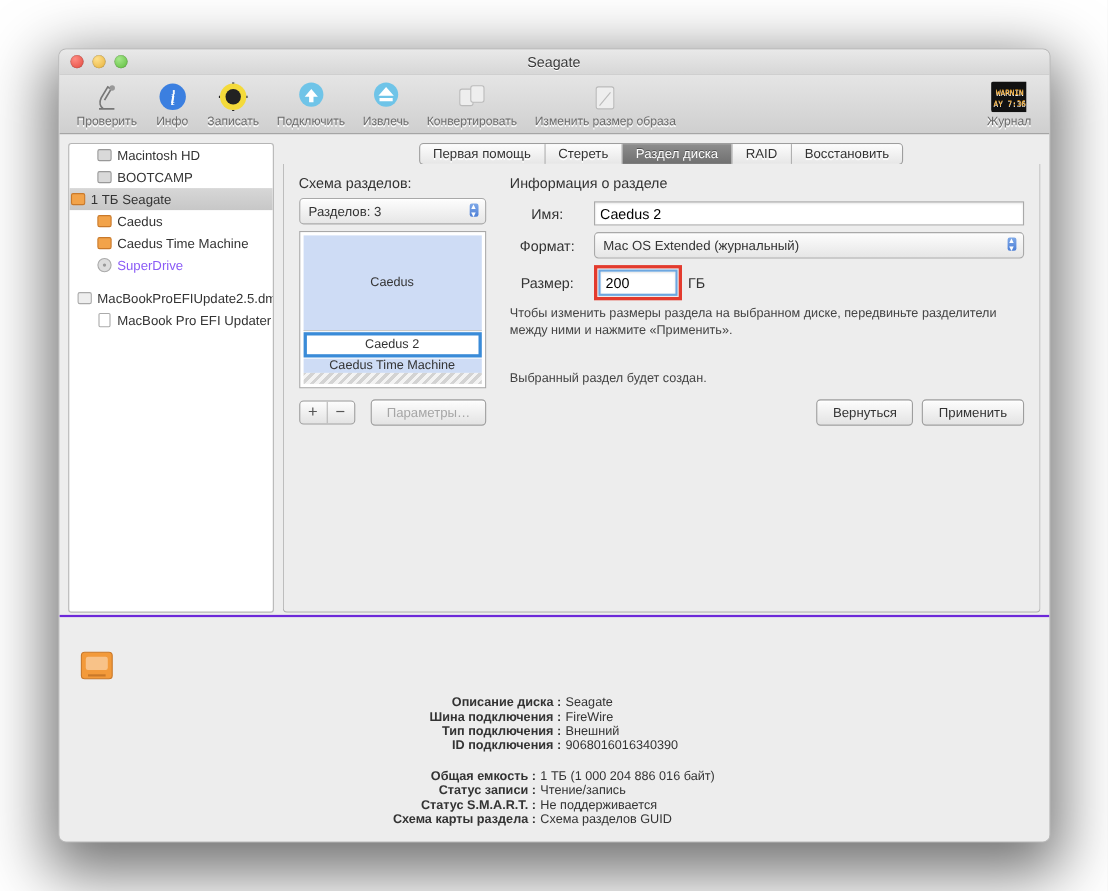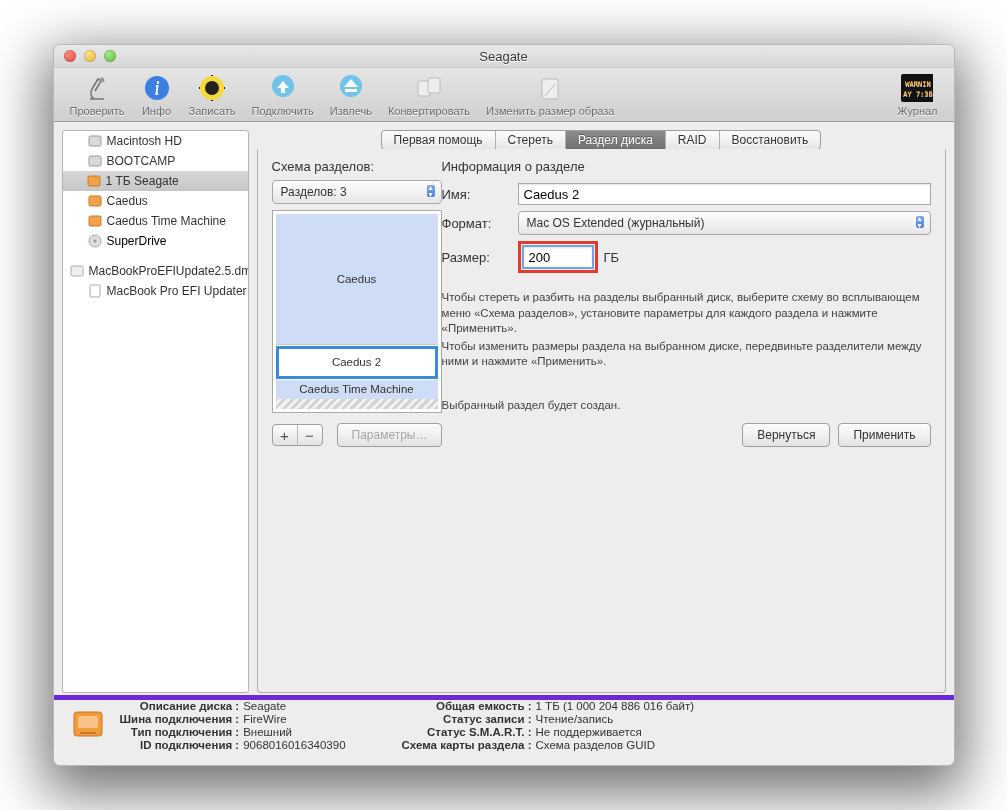--- a/index.html
+++ b/index.html
@@ -43,37 +43,37 @@
 
   .body{flex:1;display:flex;flex-direction:column;min-height:0;}
   .main{flex:1;display:flex;min-height:0;padding:8px 8px 2px 8px;gap:8px;}
 
   .sidebar{
     width:185px;background:#fff;border:1px solid #b5b5b5;border-radius:3px;
     font-size:12px;overflow:hidden;
   }
   .sidebar-row{display:flex;align-items:center;height:20px;gap:4px;white-space:nowrap;overflow:hidden;text-overflow:ellipsis;}
   .sidebar-row.selected{background:linear-gradient(#d7d7d7,#c7c7c7);}
-  .sidebar-row.dim{color:#000000;}
+  .sidebar-row.dim{color:#8b5cf6;}
   .sidebar-row .ico{width:16px;height:16px;flex:none;display:flex;align-items:center;justify-content:center;}
 
   .content{
     flex:1;display:flex;flex-direction:column;min-width:0;
   }
   .tabs{display:flex;justify-content:center;}
   .tabrow{display:flex;border:1px solid #9e9e9e;border-radius:4px;overflow:hidden;background:linear-gradient(#fdfdfd,#e6e6e6);}
   .tab{font-size:12px;padding:2px 12px;border-right:1px solid #b0b0b0;color:#333;text-shadow:0 1px 0 #fff;cursor:default;}
   .tab:last-child{border-right:none;}
   .tab.active{background:linear-gradient(#8d8d8d,#707070);color:#fff;text-shadow:0 -1px 0 rgba(0,0,0,0.4);}
 
   .panel{
     flex:1;border:1px solid #b0b0b0;border-top:none;border-radius:0 0 4px 4px;
     background:#ededed;margin-top:-1px;padding:10px 14px 8px 14px;display:flex;flex-direction:column;min-height:0;
   }
-  .panel-top{display:flex;min-height:0;}
+  .panel-top{display:flex;gap:22px;min-height:0;}
   .col-left{width:170px;display:flex;flex-direction:column;}
   .col-right{flex:1;display:flex;flex-direction:column;}
   h4{margin:0 0 6px 0;font-size:13px;font-weight:normal;}
 
   .popup{
     height:22px;border:1px solid #a9a9a9;border-radius:4px;
     background:linear-gradient(#fdfdfd,#e6e6e6);
     font-size:12px;display:flex;align-items:center;padding:0 24px 0 8px;position:relative;
     box-shadow:0 1px 0 #fff inset;
   }
@@ -86,38 +86,38 @@
     display:flex;flex-direction:column;padding:3px;
   }
   .part{border-bottom:1px solid #c8c8c8;display:flex;align-items:center;justify-content:center;font-size:11.5px;}
   .p1{flex:4;background:#cedcf5;}
   .p2{flex:0.8;background:#fff;border:3px solid #3a8bd8;margin:1px 0;}
   .p3{flex:0.6;background:#cedcf5;border-bottom:none;}
   
   .part-map .hatch{height:10px;background:repeating-linear-gradient(-45deg,#d3d3d3 0 3px,#f3f3f3 3px 6px);}
 
   .field-row{display:flex;align-items:center;margin:3px 0;font-size:13px;}
-  .field-row label{width:68px;text-align:left;margin-right:8px;}
+  .field-row label{width:68px;text-align:center;margin-right:8px;}
   .textfield{height:20px;border:1px solid #a9a9a9;background:#fff;padding:0 5px;font-size:13px;box-shadow:inset 0 1px 2px rgba(0,0,0,0.12);}
   .size-box{display:inline-flex;border:3px solid #e33b2e;padding:1px;}
   .size-box .textfield{width:58px;border:2px solid #6ea7df;}
 
   .info-text{font-size:11.5px;color:#444;line-height:1.35;margin-top:14px;}
   
   .panel-bottom{display:flex;align-items:center;margin-top:10px;}
   .seg{display:flex;border:1px solid #9e9e9e;border-radius:4px;overflow:hidden;background:linear-gradient(#fdfdfd,#e3e3e3);}
   .segbtn{width:24px;height:20px;display:flex;align-items:center;justify-content:center;font-size:15px;color:#555;border-right:1px solid #b7b7b7;}
   .segbtn:last-child{border-right:none;}
   .btn{height:22px;border:1px solid #9e9e9e;border-radius:4px;background:linear-gradient(#fdfdfd,#e3e3e3);
     font-size:12px;padding:0 14px;display:flex;align-items:center;box-shadow:0 1px 0 #fff inset;cursor:default;}
   .btn.dim{color:#a6a6a6;}
 
   .footer{
-    border-top:5px solid #6d28d9;padding:0 14px 14px 14px;
-    display:flex;gap:8px;font-size:11.5px;color:#333;
+    border-top:2px solid #6d28d9;padding:20px 14px 14px 14px;
+    display:flex;gap:8px;font-size:11.5px;color:#333;flex-direction:column;
   }
   .footer .ico-big{width:40px;height:40px;margin-top:4px;margin-right:4px;}
   .footer dl{margin:0;display:grid;grid-template-columns:auto auto;column-gap:4px;row-gap:1px;}
   .footer dt{text-align:right;font-weight:bold;}
   .footer dt:after{content:" :";}
   .footer dd{margin:0;}
 
   
   svg{display:block;}
 </style>
@@ -228,21 +228,21 @@
             <span>Macintosh HD</span>
           </div>
           <div class="sidebar-row" style="padding-left: 24px;">
             <span class="ico">
               <svg width="16" height="16">
                 <rect x="2" y="3" width="12" height="10" rx="1.5" fill="#d9d9d9" stroke="#999"></rect>
               </svg>
             </span>
             <span>BOOTCAMP</span>
           </div>
-          <div class="sidebar-row selected" style="padding-left: 23px;">
+          <div class="sidebar-row selected" style="padding-left: 0;">
             <span class="ico">
               <svg width="16" height="16">
                 <rect x="2" y="3" width="12" height="10" rx="1.5" fill="#f2a34a" stroke="#c9792a"></rect>
               </svg>
             </span>
             <span>1 ТБ Seagate</span>
           </div>
           <div class="sidebar-row" style="padding-left: 24px;">
             <span class="ico">
               <svg width="16" height="16">
@@ -337,21 +337,20 @@
               </div>
 
               <div class="field-row">
                 <label>Размер:</label>
                 <span class="size-box">
                   <input class="textfield" value="200" style="">
                 </span>
                 <span style="margin-left:6px">ГБ</span>
               </div>
 
-              <div class="info-text">Чтобы стереть и разбить на разделы выбранный диск, выберите схему во всплывающем меню «Схема разделов», установите параметры для каждого раздела и нажмите «Применить».</div>
               <div class="info-text" style="margin-top:2px">Чтобы изменить размеры раздела на выбранном диске, передвиньте разделители между ними и нажмите «Применить».</div>
               <div class="info-text" style="margin-top:28px">Выбранный раздел будет создан.</div>
             </div>
           </div>
 
           <div class="panel-bottom">
             <div class="seg">
               <div class="segbtn">+</div>
               <div class="segbtn">−</div>
             </div>

